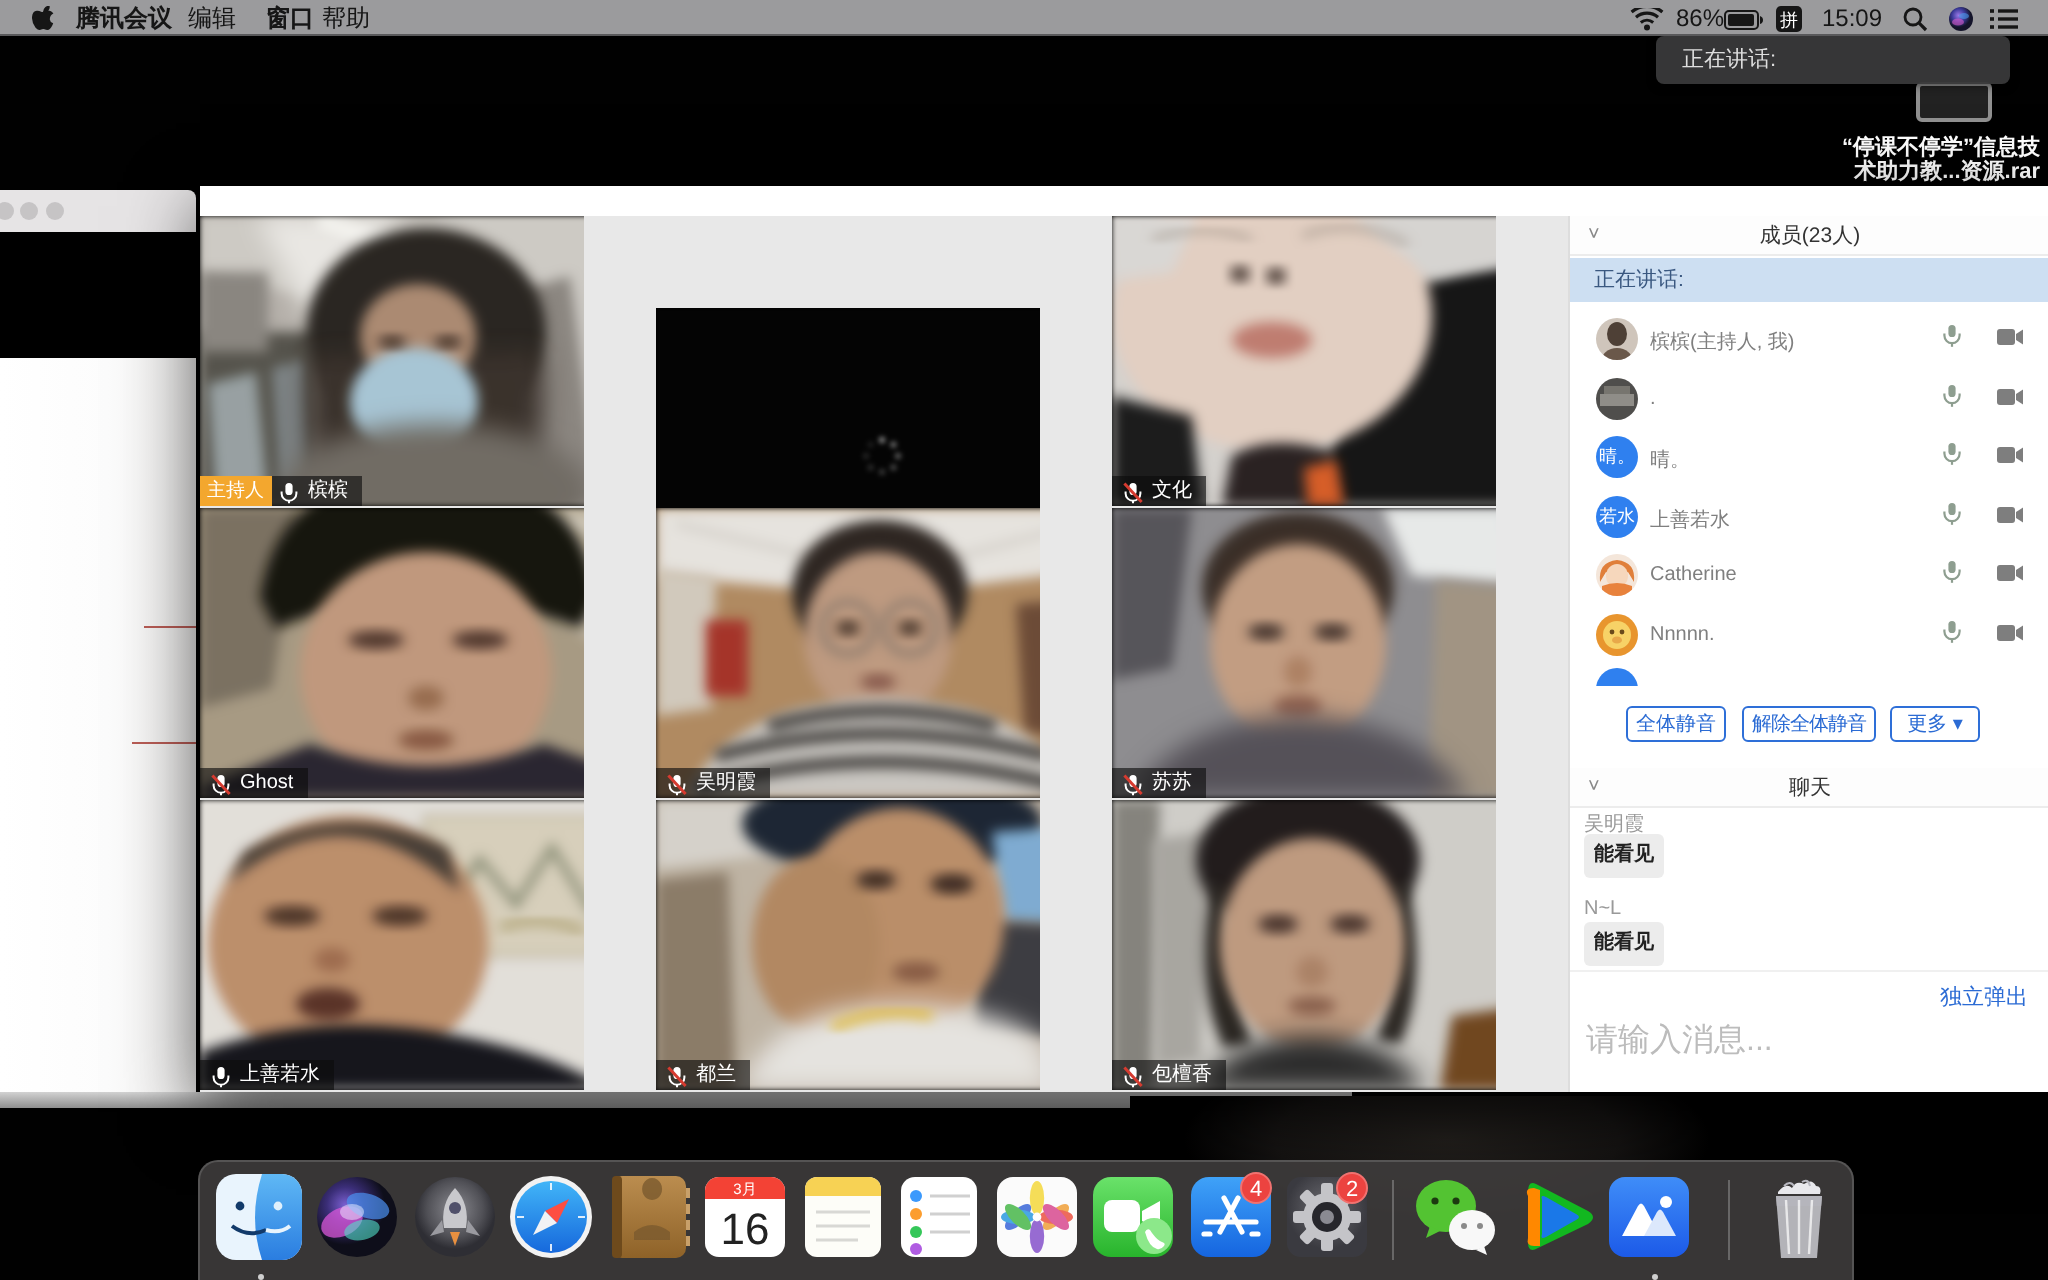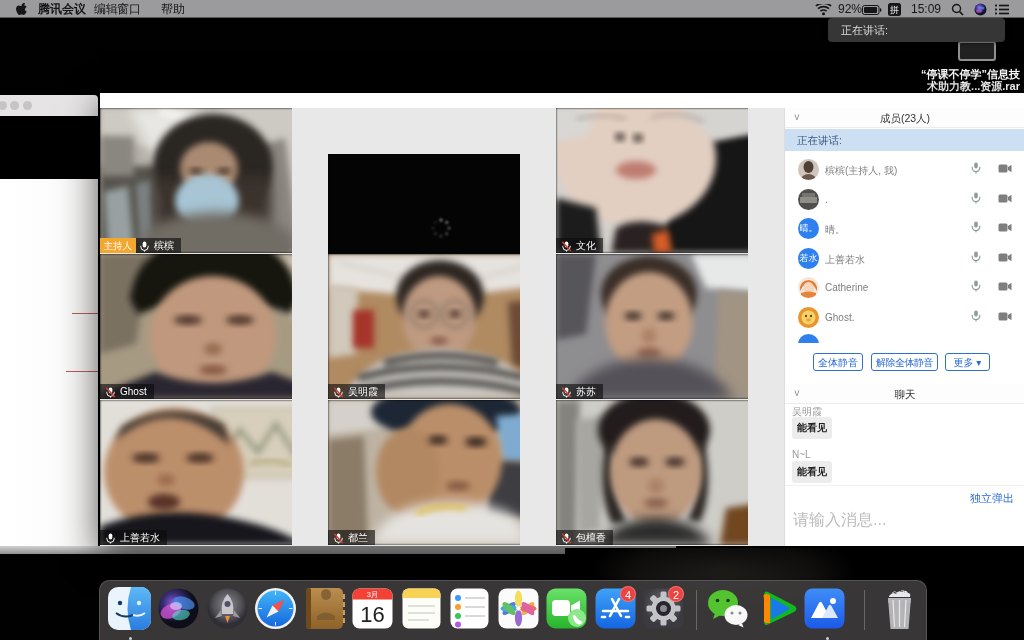--- a/index.html
+++ b/index.html
@@ -386,21 +386,21 @@
               <path d="M10 3 L13.5 0.8 V8.2 L10 6 Z" fill="#7e7e7e"></path>
             </svg>
         </div>
         <div class="mrow" style="top:194.5px;">
           <div class="av" style="background:#e8952e;"><svg width="21" height="21">
                 <circle cx="10.5" cy="10.5" r="7" fill="#f7d267"></circle>
                 <circle cx="8" cy="9" r="1.2" fill="#6a4a1a"></circle>
                 <circle cx="13" cy="9" r="1.2" fill="#6a4a1a"></circle>
                 <ellipse cx="10.5" cy="13" rx="2.5" ry="1.8" fill="#e8a84a"></ellipse>
               </svg></div>
-          <span class="nm">Ghost.</span>
+          <span class="nm">Nnnnn.</span>
           <svg class="mic" width="10" height="12" viewBox="0 0 10 12">
               <rect x="3.2" y="0.5" width="3.6" height="6" rx="1.8" fill="#8e9e90"></rect>
               <path d="M1.2 4.8 v1a3.8 3.8 0 0 0 7.6 0 v-1" stroke="#8e9e90" fill="none" stroke-width="1.1"></path>
               <line x1="5" y1="9.8" x2="5" y2="11.4" stroke="#8e9e90" stroke-width="1.1"></line>
             </svg>
           <svg class="cam" width="14" height="9" viewBox="0 0 14 9">
               <rect x="0.5" y="0.5" width="9" height="8" rx="1.5" fill="#7e7e7e"></rect>
               <path d="M10 3 L13.5 0.8 V8.2 L10 6 Z" fill="#7e7e7e"></path>
             </svg>
         </div>
@@ -422,30 +422,30 @@
     </div>
   </div>
 
   <div id="menubar">
     <svg style="left:16px; top:3px;" width="11" height="13" viewBox="0 0 11 13">
       <path d="M5.6 3.4 q-0.3 -1.6 1.1 -2.9 q1.1 -0.9 2.1 -0.5 q0.3 1.5 -0.9 2.7 q-1.1 1 -2.3 0.7 Z" fill="#161616"></path>
       <path d="M8.9 6.7 q0 -2 1.8 -2.9 q-1 -1.5 -2.8 -1.5 q-1.3 0 -2.3 0.6 q-0.5 0.2 -1 0 q-1.1 -0.6 -2.2 -0.5 q-2.2 0.3 -2.4 3.1 q-0.1 2.8 1.7 5.3 q0.9 1.2 1.9 1.2 q0.8 0 1.4 -0.4 q0.6 -0.3 1.3 0 q0.7 0.4 1.4 0.4 q1.4 -0.1 2.5 -2.4 q0.2 -0.5 0.4 -1 q-1.7 -0.8 -1.7 -1.9 Z" fill="#161616"></path>
     </svg>
     <span class="l bold" style="left:38px;">腾讯会议</span>
     <span class="l" style="left:94px;">编辑</span>
-    <span class="l" style="left:117px;">窗口</span>
+    <span class="l" style="left:133px;font-weight:bold;">窗口</span>
     <span class="l" style="left:161px;">帮助</span>
     <svg style="left:815px; top:4px;" width="17" height="12" viewBox="0 0 17 12">
       <path d="M8.5 11 L8.5 11" stroke="none"></path>
       <circle cx="8.5" cy="9.8" r="1.5" fill="#161616"></circle>
       <path d="M5.4 7.2 a5 5 0 0 1 6.2 0" stroke="#161616" stroke-width="1.6" fill="none"></path>
       <path d="M3 4.6 a8.5 8.5 0 0 1 11 0" stroke="#161616" stroke-width="1.6" fill="none"></path>
       <path d="M0.8 2 a12 12 0 0 1 15.4 0" stroke="#161616" stroke-width="1.6" fill="none"></path>
     </svg>
-    <span class="l" style="left:838px;">92%</span>
+    <span class="l" style="left:838px;">86%</span>
     <svg style="left:862px; top:4.5px;" width="20" height="10" viewBox="0 0 20 10">
       <rect x="0.5" y="0.5" width="16.5" height="9" rx="2" fill="none" stroke="#161616" stroke-width="1"></rect>
       <rect x="2" y="2" width="13" height="6" rx="1" fill="#161616"></rect>
       <path d="M18 3 q1.5 0.5 1.5 2 q0 1.5 -1.5 2 Z" fill="#161616"></path>
     </svg>
     <svg style="left:888px; top:2.5px;" width="13" height="13" viewBox="0 0 13 13">
       <rect width="13" height="13" rx="2.5" fill="#161616"></rect>
       <text x="6.5" y="10" font-size="9" fill="#fff" text-anchor="middle" font-family="Liberation Sans">拼</text>
     </svg>
     <span class="l" style="left:911px;">15:09</span>

